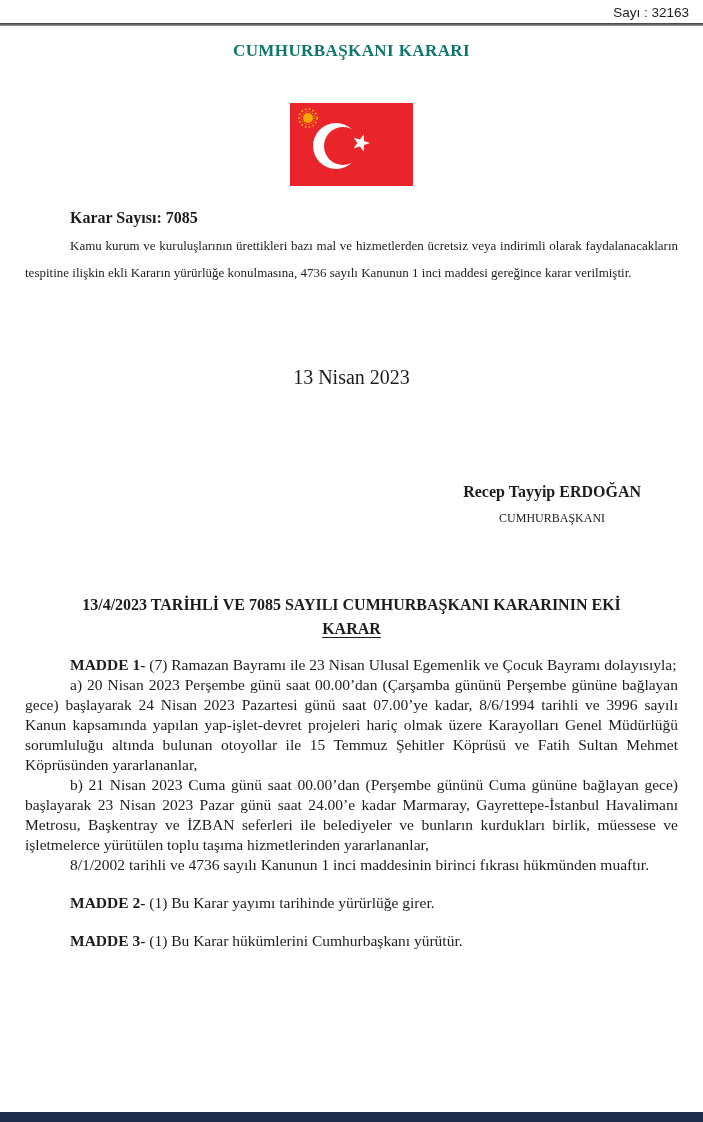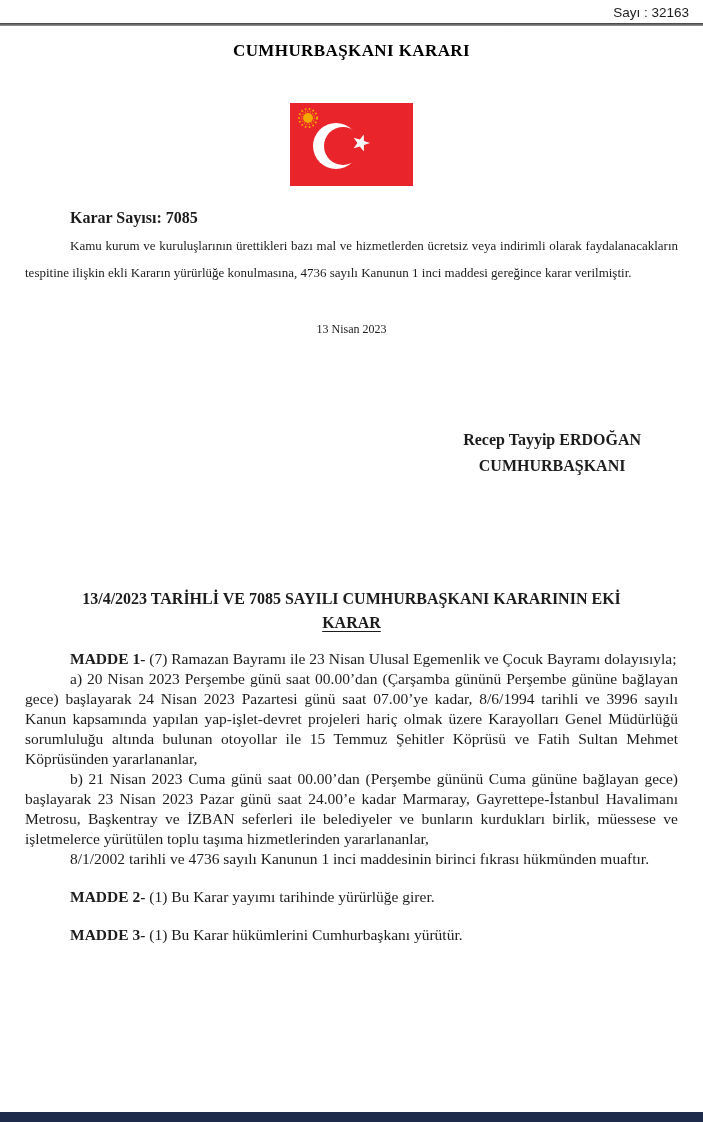--- a/index.html
+++ b/index.html
@@ -36,21 +36,21 @@
     background: linear-gradient(to bottom, #3c3c3c, #9a9a9a);
   }
 
   
   .doc-heading {
     margin-top: 15px;
     text-align: center;
     font-weight: bold;
     font-size: 17px;
     letter-spacing: 0.4px;
-    color: #000000;
+    color: #0f766e;
   }
 
   
   .flag-wrap { display: flex; justify-content: center; margin-top: 42px; }
   .flag-wrap svg { display: block; }
 
   
   .karar-no {
     margin: 23px 25px 0 25px;
     padding-left: 45px;
@@ -58,36 +58,36 @@
     font-size: 16px;
   }
   .decree-body {
     margin: 5px 25px 0 25px;
     text-align: justify;
     text-indent: 45px;
     font-size: 13px;
     line-height: 27px;
   }
   .decree-date {
-    margin-top: 36px;
+    margin-top: 80px;
     text-align: center;
-    font-size: 12px;
+    font-size: 20px;
   }
   .signature {
     margin: 90px 62px 0 auto;
     width: max-content;
     text-align: center;
     line-height: 26px;
   }
   .signature-name { font-weight: bold; font-size: 16px; }
-  .signature-title { font-size: 16px; font-weight: bold; }
+  .signature-title { font-size: 12px; }
 
   
   .annex-title {
-    margin-top: 108px;
+    margin-top: 62px;
     text-align: center;
     font-weight: bold;
     font-size: 16px;
     line-height: 24px;
   }
   .annex-title .underlined {
     text-decoration: underline;
     text-underline-offset: 3px;
   }
   .art {

